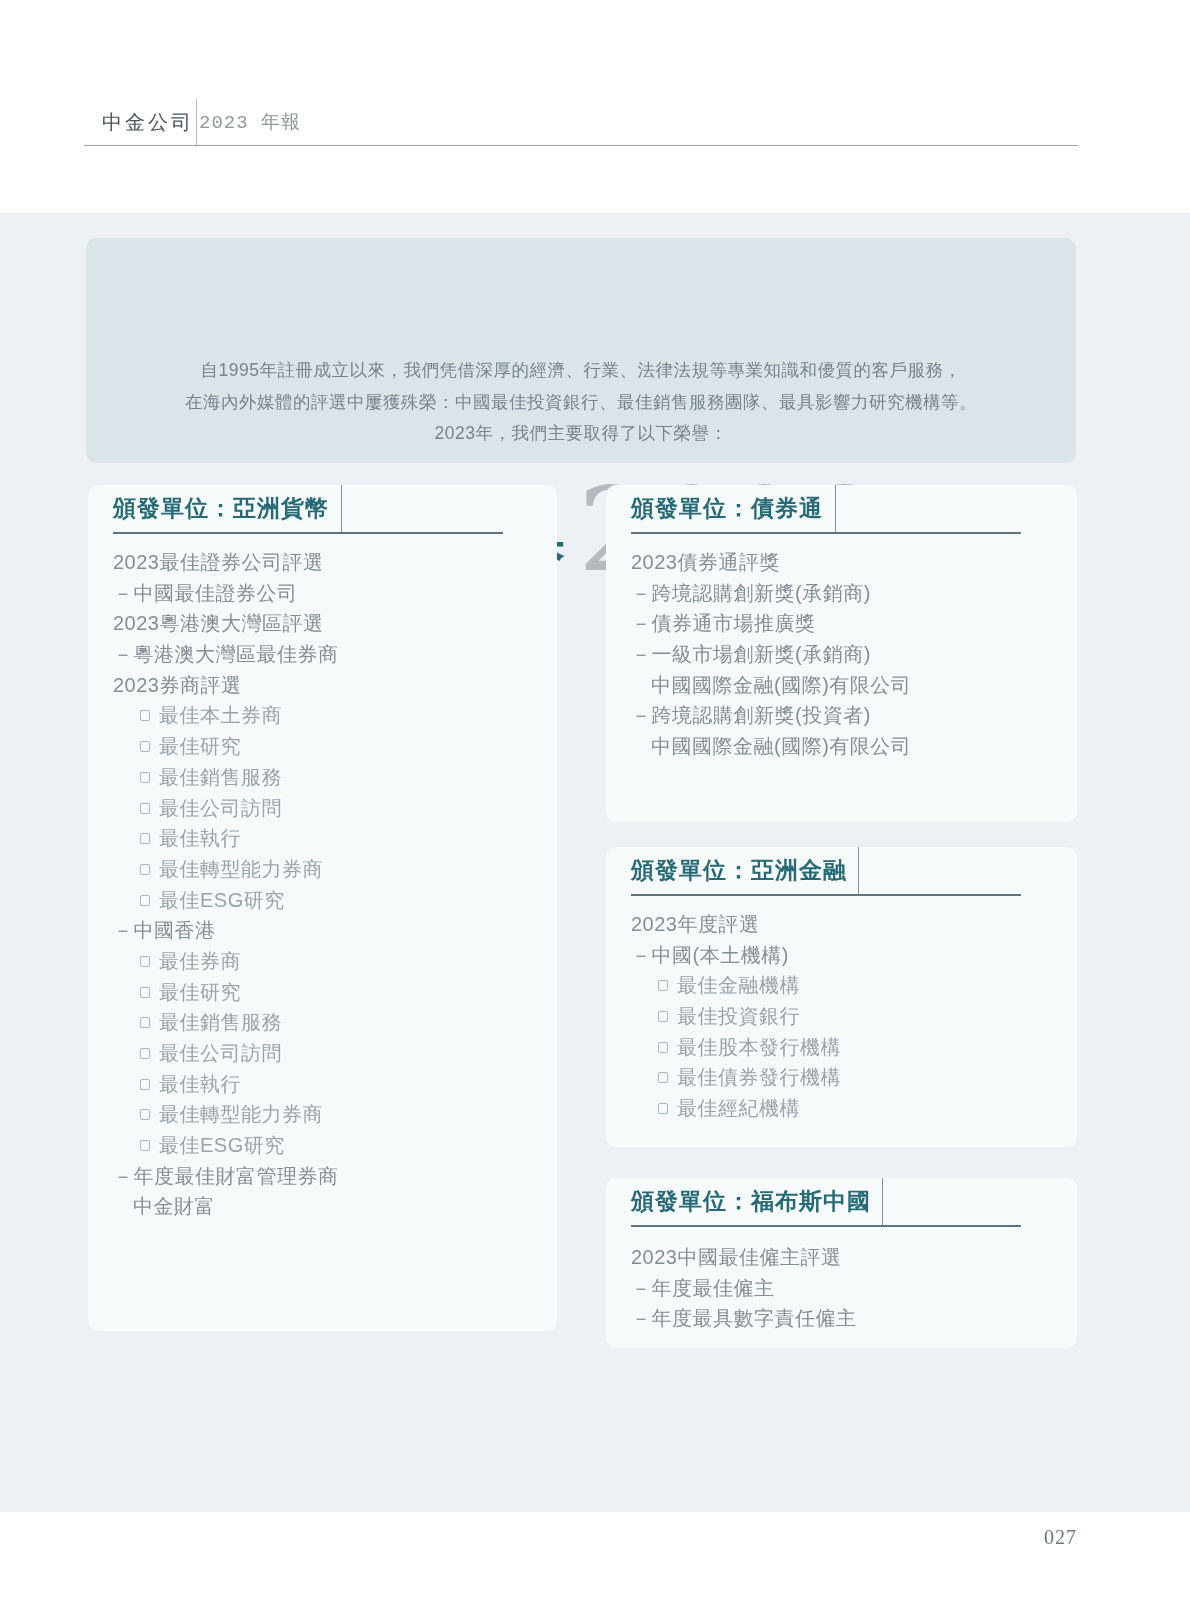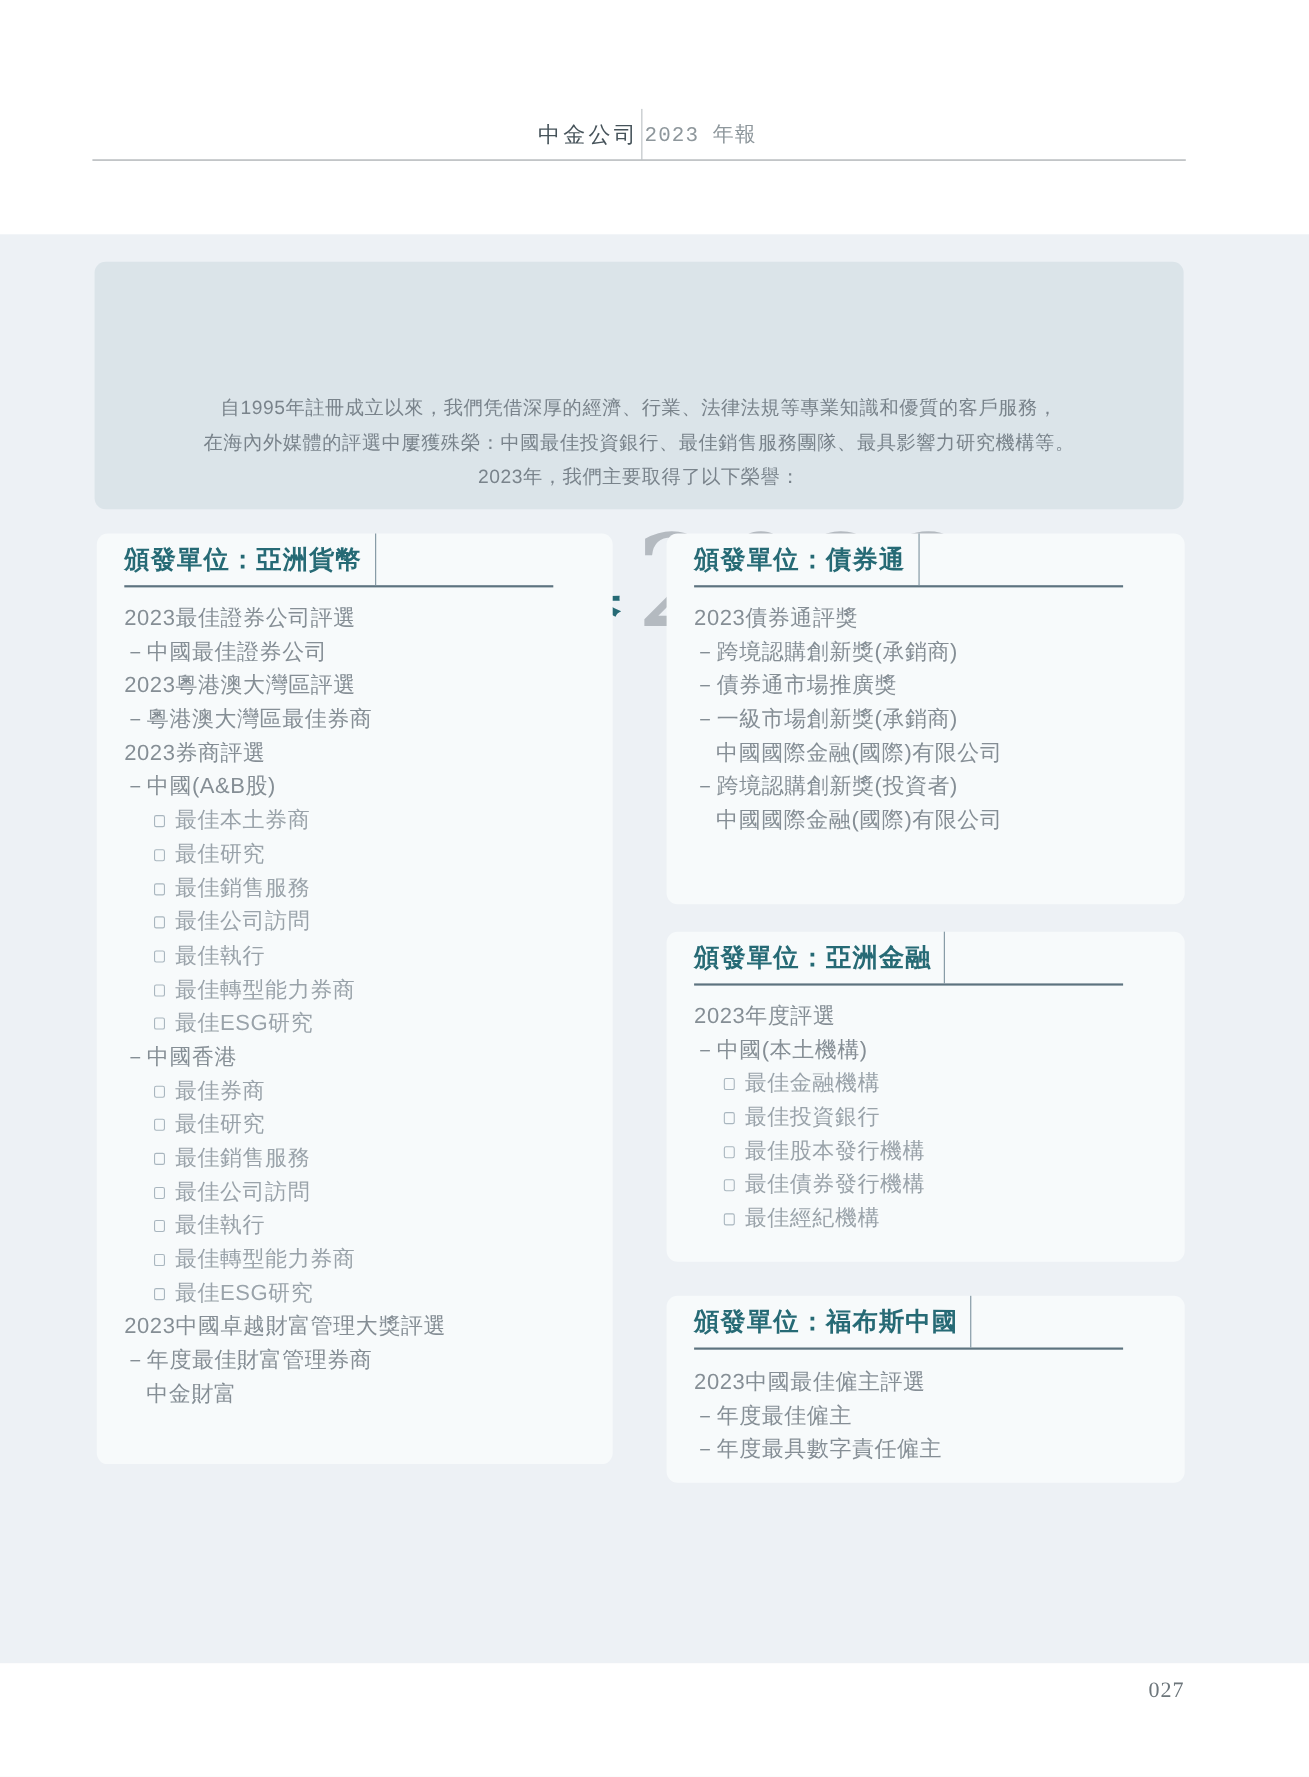--- a/index.html
+++ b/index.html
@@ -1,22 +1,22 @@
 <!DOCTYPE html>
 <html><head>
 <meta charset="utf-8">
 <style>
   html,body{margin:0;padding:0;background:#ffffff;}
   .page{position:relative;width:1190px;height:1615px;background:#ffffff;overflow:hidden;
         font-family:"Liberation Sans","DejaVu Sans",sans-serif;}
   .serif{font-family:"Liberation Serif","DejaVu Serif",serif;}
 
   
-  .top-header{position:absolute;left:92px;top:98px;width:993px;height:48px;
-              display:flex;justify-content:center;align-items:center;gap:2px;}
+  .top-header{position:absolute;left:102px;top:98px;width:993px;height:48px;
+              display:flex;justify-content:flex-start;align-items:center;gap:2px;}
   .brand{font-family:"Liberation Serif","DejaVu Serif",serif;font-size:20px;color:#46535a;letter-spacing:3px;}
   .edition{font-family:Liberation Mono, monospace;font-size:19px;color:#8e979c;letter-spacing:1px;}
   .hdr-divider{width:1px;height:46px;background:#b9bfc2;}
   .hdr-rule{position:absolute;left:84px;top:145px;width:994px;height:1px;background:#9aa0a3;}
 
   
   .band{position:absolute;left:0;top:213px;width:1190px;height:1299px;background:#edf1f5;}
 
   
   .hero{position:absolute;left:86px;top:238px;width:990px;height:225px;background:#dbe4e9;border-radius:10px;}
@@ -72,37 +72,35 @@
     <div class="card-head">
       <span class="card-title">頒發單位：亞洲貨幣</span>
       <span class="tick" style="left:228px;"></span>
     </div>
     <div class="card-list">
       <div class="row main">2023最佳證券公司評選</div>
       <div class="row main">－中國最佳證券公司</div>
       <div class="row main">2023粵港澳大灣區評選</div>
       <div class="row main">－粵港澳大灣區最佳券商</div>
       <div class="row main">2023券商評選</div>
-      <div class="row main">－中國(A&amp;B股)</div>
       <div class="row bullet"><span class="sq"></span><span>最佳本土券商</span></div>
       <div class="row bullet"><span class="sq"></span><span>最佳研究</span></div>
       <div class="row bullet"><span class="sq"></span><span>最佳銷售服務</span></div>
       <div class="row bullet"><span class="sq"></span><span>最佳公司訪問</span></div>
       <div class="row bullet"><span class="sq"></span><span>最佳執行</span></div>
       <div class="row bullet"><span class="sq"></span><span>最佳轉型能力券商</span></div>
       <div class="row bullet"><span class="sq"></span><span>最佳ESG研究</span></div>
       <div class="row main">－中國香港</div>
       <div class="row bullet"><span class="sq"></span><span>最佳券商</span></div>
       <div class="row bullet"><span class="sq"></span><span>最佳研究</span></div>
       <div class="row bullet"><span class="sq"></span><span>最佳銷售服務</span></div>
       <div class="row bullet"><span class="sq"></span><span>最佳公司訪問</span></div>
       <div class="row bullet"><span class="sq"></span><span>最佳執行</span></div>
       <div class="row bullet"><span class="sq"></span><span>最佳轉型能力券商</span></div>
       <div class="row bullet"><span class="sq"></span><span>最佳ESG研究</span></div>
-      <div class="row main">2023中國卓越財富管理大獎評選</div>
       <div class="row main">－年度最佳財富管理券商</div>
       <div class="row indent">中金財富</div>
     </div>
   </div>
 
   <div class="card" style="left:606px;top:485px;width:471px;height:337px;">
     <div class="card-head">
       <span class="card-title">頒發單位：債券通</span>
       <span class="tick" style="left:204px;"></span>
     </div>

